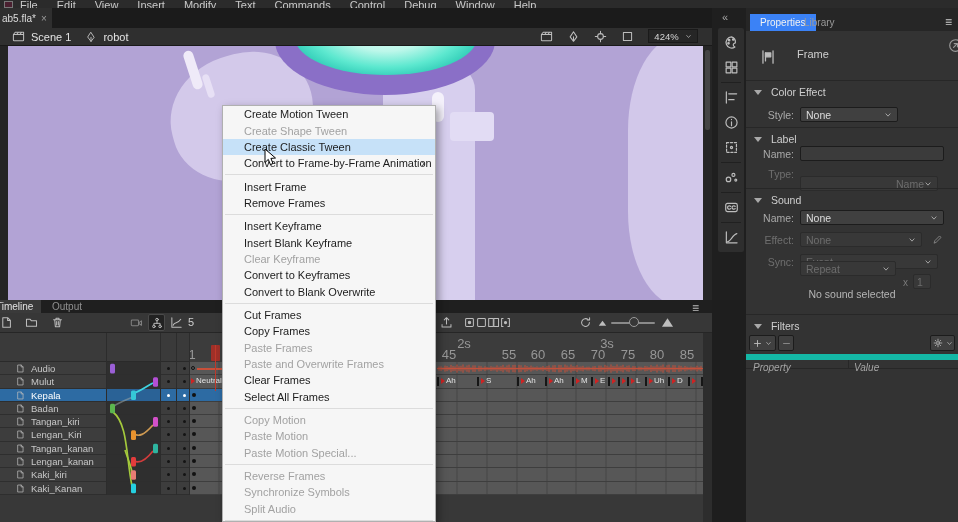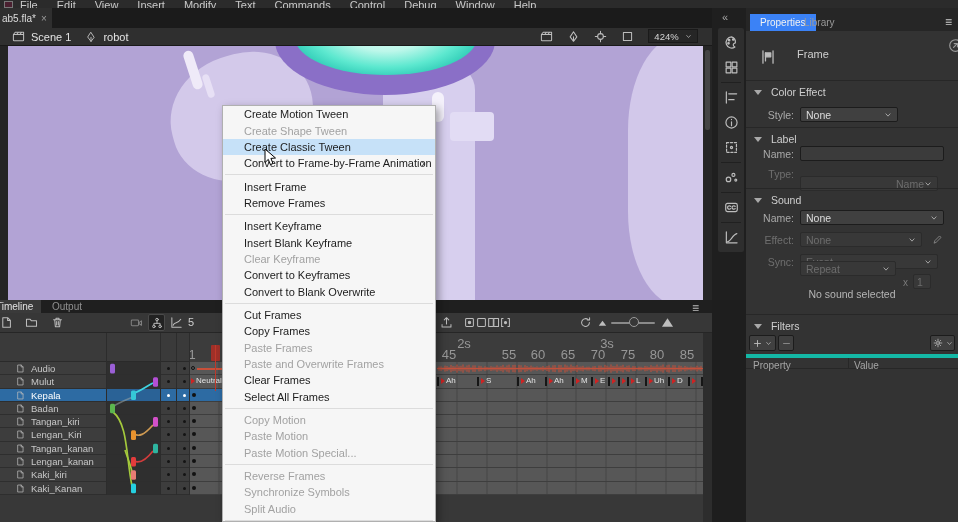--- a/index.html
+++ b/index.html
@@ -112,22 +112,22 @@
   .f-label.dis{color:#6f6f6f;}
   .dd{position:absolute;height:15px;background:#404040;border:1px solid #1c1c1c;border-radius:2px;
       font-size:10.5px;color:#ddd;display:flex;align-items:center;padding:0 5px;}
   .dd .val{flex:1;}
   .dd .chev{width:8px;height:8px;}
   .dd.dis{background:#383838;border-color:#2b2b2b;color:#6d6d6d;}
   .inp{position:absolute;height:15px;background:#3b3b3b;border:1px solid #1c1c1c;border-radius:2px;}
   #sound-status{position:absolute;left:0;width:212px;text-align:center;font-size:10.5px;color:#b5b5b5;}
   .mini-btn{position:absolute;height:16px;background:#404040;border:1px solid #1c1c1c;border-radius:2px;
             color:#d5d5d5;font-size:11px;display:flex;align-items:center;justify-content:center;gap:3px;}
-  #filt-table-head{position:absolute;left:0;width:212px;height:15px;border-top:4px solid #14b8a6;border-bottom:1px solid #272727;
-                   font-size:10px;color:#a5a5a5;}
+  #filt-table-head{position:absolute;left:0;width:212px;height:15px;border-top:6px solid #14b8a6;border-bottom:1px solid #272727;
+                   font-size:10px;color:#a5a5a5;font-style:italic;}
   #filt-table-head .vline{position:absolute;left:102px;top:0;bottom:0;width:1px;background:#272727;}
   #frame-hdr-icon{position:absolute;left:14px;top:40px;width:16px;height:18px;}
   #frame-hdr-label{position:absolute;left:51px;top:40px;font-size:11px;color:#cfcfcf;}
   #open-arrow{position:absolute;left:202px;top:30px;width:15px;height:15px;}
 
   
   #ctx{left:222px;top:105px;width:214px;height:417px;background:#f6f6f6;border:1px solid #b0b0b0;
        box-shadow:3px 3px 8px rgba(0,0,0,.35);z-index:50;overflow:hidden;}
   .mi{position:relative;height:16.35px;display:flex;align-items:center;padding-left:21px;
       font-size:11px;color:#1c1c1c;}

